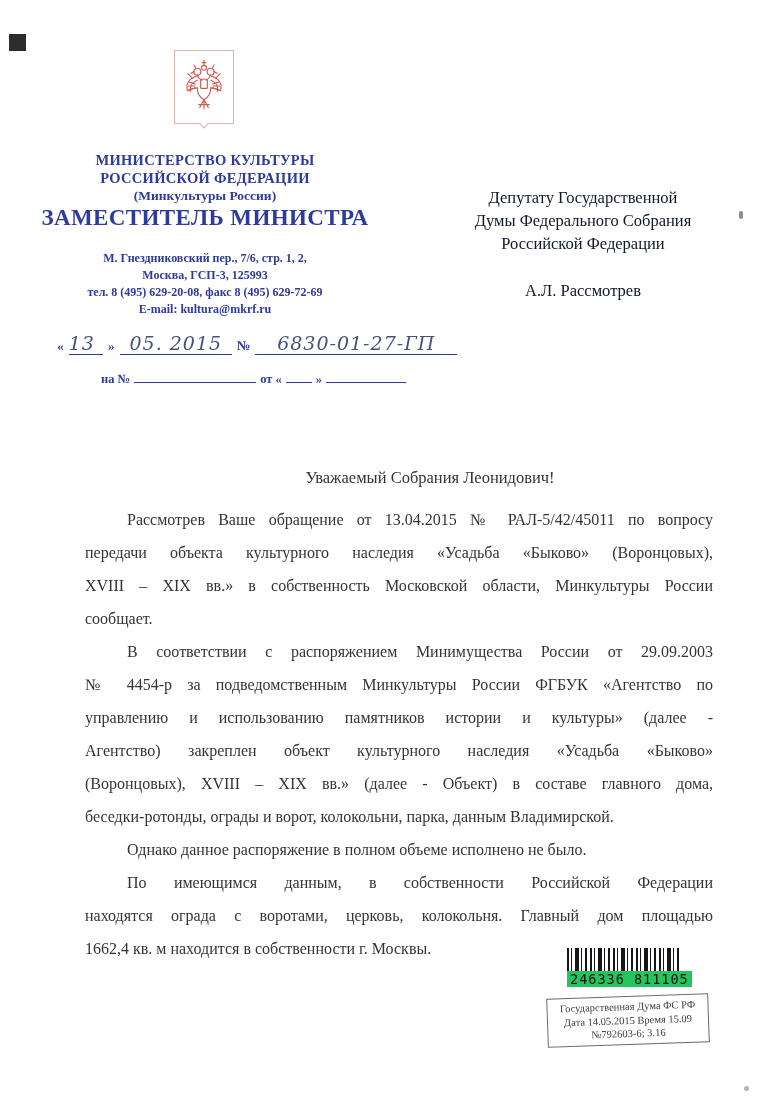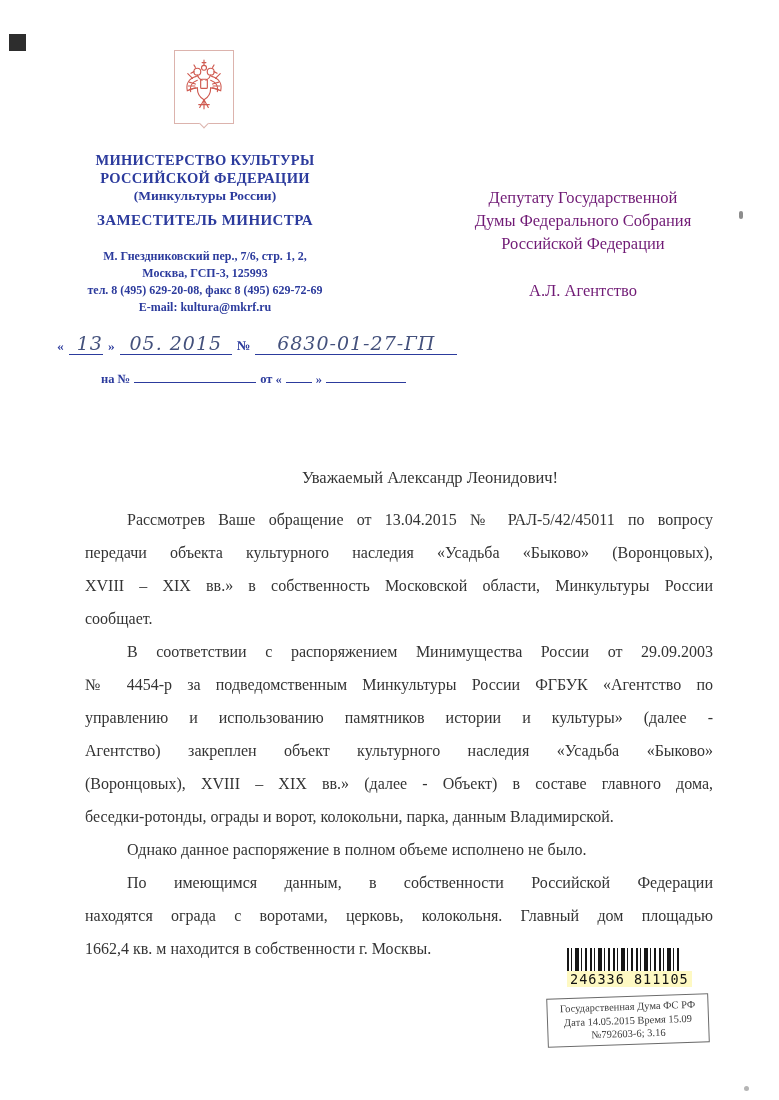--- a/index.html
+++ b/index.html
@@ -26,43 +26,43 @@
     transform:translateX(-50%) rotate(45deg);
   }
 
   
   .letterhead {
     position:absolute; left:38px; top:152px; width:334px; text-align:center;
     color:#2c3b9d; font-weight:bold;
   }
   .lh-org { font-size:14.5px; line-height:17.5px; letter-spacing:0.3px; }
   .lh-sub { font-size:13.5px; line-height:17px; }
-  .lh-title { font-size:15px; margin-top:8px; letter-spacing:0.4px; }
+  .lh-title { font-size:23px; margin-top:1px; letter-spacing:0.4px; }
   .lh-addr { font-size:12px; line-height:17px; margin-top:19px; }
 
   
   .ref { position:absolute; left:57px; top:332px; width:400px; color:#2c3b9d; }
   .ref-row1 { display:flex; align-items:baseline; gap:5px; height:28px; }
   .ref-row2 { display:flex; align-items:baseline; gap:4px; margin-top:9px; font-weight:bold; font-size:12.5px;margin-left:44px; }
   .printed { font-weight:bold; font-size:13.5px; }
   .hw {
     font-family:"DejaVu Serif", serif; font-style:italic;
     color:#44517c; font-size:19px; letter-spacing:1px; white-space:nowrap;
   }
   .u { display:inline-block; border-bottom:1.5px solid #2c3b9d; }
-  .u-day { width:36px; text-align:right; }
+  .u-day { width:36px; text-align:left; }
   .u-my { width:118px; text-align:center; }
   .u-num { width:212px; text-align:center; }
   .blank { height:13px; }
   .bl-1 { width:122px; } .bl-2 { width:26px; } .bl-3 { width:80px; }
 
   
   .recipient {
     position:absolute; left:433px; top:186px; width:300px; text-align:center;
-    font-size:16.5px; line-height:23px; color:#701a75;
+    font-size:16.5px; line-height:23px; color:#0f172a;
   }
   .recipient-name { margin-top:24px; }
 
   
   .body { position:absolute; left:85px; top:468px; width:628px; font-size:16px; color:#343434; }
   .salutation { text-align:center; padding-left:62px; font-size:16.5px; margin-bottom:15px; }
   .bline { text-align:justify; text-align-last:justify; line-height:33px; }
   .bline.indent { text-indent:42px; }
   .bline.last { text-align-last:left; }
 
@@ -70,21 +70,21 @@
   .barcode { position:absolute; left:567px; top:948px; width:114px; }
   .bars {
     height:32px;
     background:repeating-linear-gradient(90deg,
       #161616 0 2px, #fff 2px 4px, #161616 4px 5px, #fff 5px 8px,
       #161616 8px 12px, #fff 12px 14px, #161616 14px 15px, #fff 15px 18px,
       #161616 18px 20px, #fff 20px 23px);
   }
   .bc-num { margin-top:-10px; text-align:center; white-space:nowrap; }
   .bc-num span {
-    background:#fef9c3; padding:0 3px; font-family:"DejaVu Sans Mono", monospace;
+    background:#22c55e; padding:0 3px; font-family:"DejaVu Sans Mono", monospace;
     font-size:13.5px; letter-spacing:1px; color:#111;
   }
   .stamp {
     position:absolute; left:547px; top:996px; width:156px;
     border:1.4px solid #6b6b6b; transform:rotate(-2deg);
     text-align:center; font-size:10.5px; line-height:13.5px;
     color:#3c3c3c; padding:3px 2px; background:rgba(255,255,255,0.9);
   }
 </style>
 </head>
@@ -129,21 +129,21 @@
       <div>Москва, ГСП-3, 125993</div>
       <div>тел. 8 (495) 629-20-08, факс 8 (495) 629-72-69</div>
       <div>E-mail: kultura@mkrf.ru</div>
     </div>
   </div>
 
   <div class="recipient">
     <div>Депутату Государственной</div>
     <div>Думы Федерального Собрания</div>
     <div>Российской Федерации</div>
-    <div class="recipient-name">А.Л. Агентство</div>
+    <div class="recipient-name">А.Л. Рассмотрев</div>
   </div>
 
   <div class="ref">
     <div class="ref-row1">
       <span class="printed">«</span>
         <span class="hw u u-day">13</span>
         <span class="printed">»</span>
       <span class="hw u u-my">05. 2015</span>
       <span class="printed">№</span>
       <span class="hw u u-num">6830-01-27-ГП</span>
@@ -152,21 +152,21 @@
       <span>на №</span>
       <span class="u blank bl-1"></span>
       <span>от «</span>
       <span class="u blank bl-2"></span>
       <span>»</span>
       <span class="u blank bl-3"></span>
     </div>
   </div>
 
   <div class="body">
-    <div class="salutation">Уважаемый Александр Леонидович!</div>
+    <div class="salutation">Уважаемый Собрания Леонидович!</div>
 
     <div class="bline indent">Рассмотрев Ваше обращение от 13.04.2015 № РАЛ-5/42/45011 по вопросу</div>
     <div class="bline">передачи объекта культурного наследия «Усадьба «Быково» (Воронцовых),</div>
     <div class="bline">XVIII – XIX вв.» в собственность Московской области, Минкультуры России</div>
     <div class="bline last">сообщает.</div>
 
     <div class="bline indent">В соответствии с распоряжением Минимущества России от 29.09.2003</div>
     <div class="bline">№ 4454-р за подведомственным Минкультуры России ФГБУК «Агентство по</div>
     <div class="bline">управлению и использованию памятников истории и культуры» (далее -</div>
     <div class="bline">Агентство) закреплен объект культурного наследия «Усадьба «Быково»</div>

